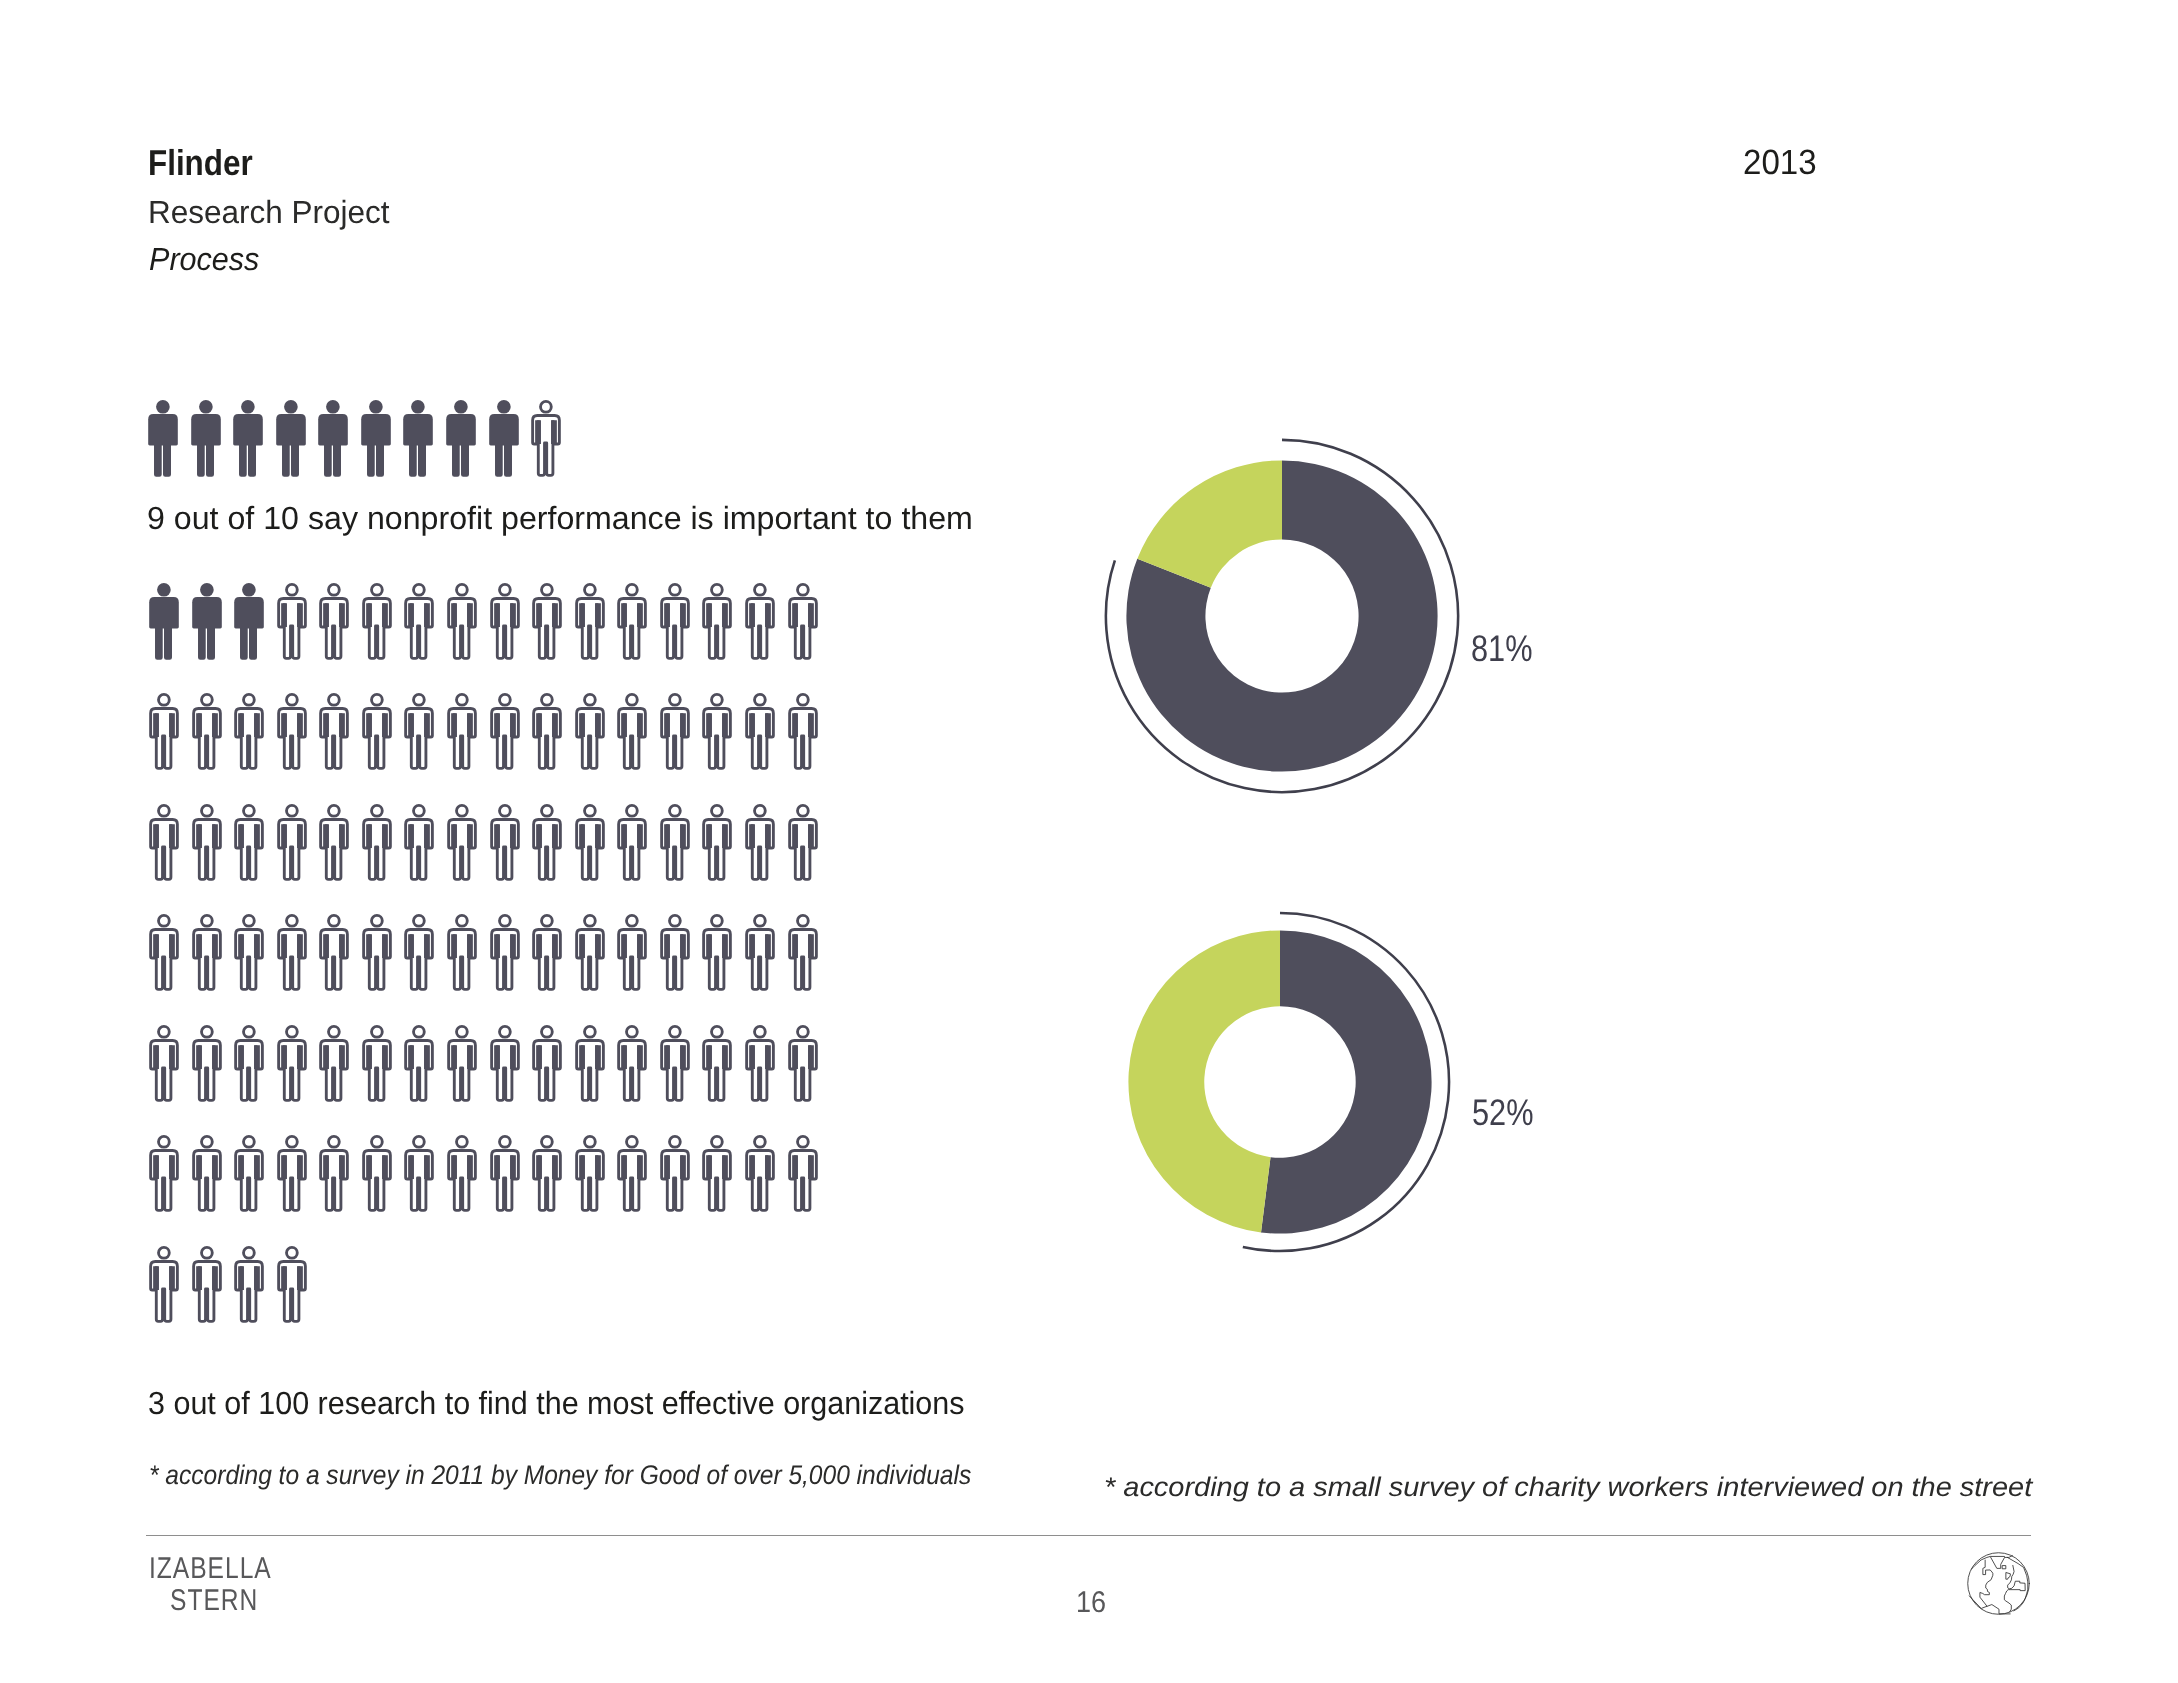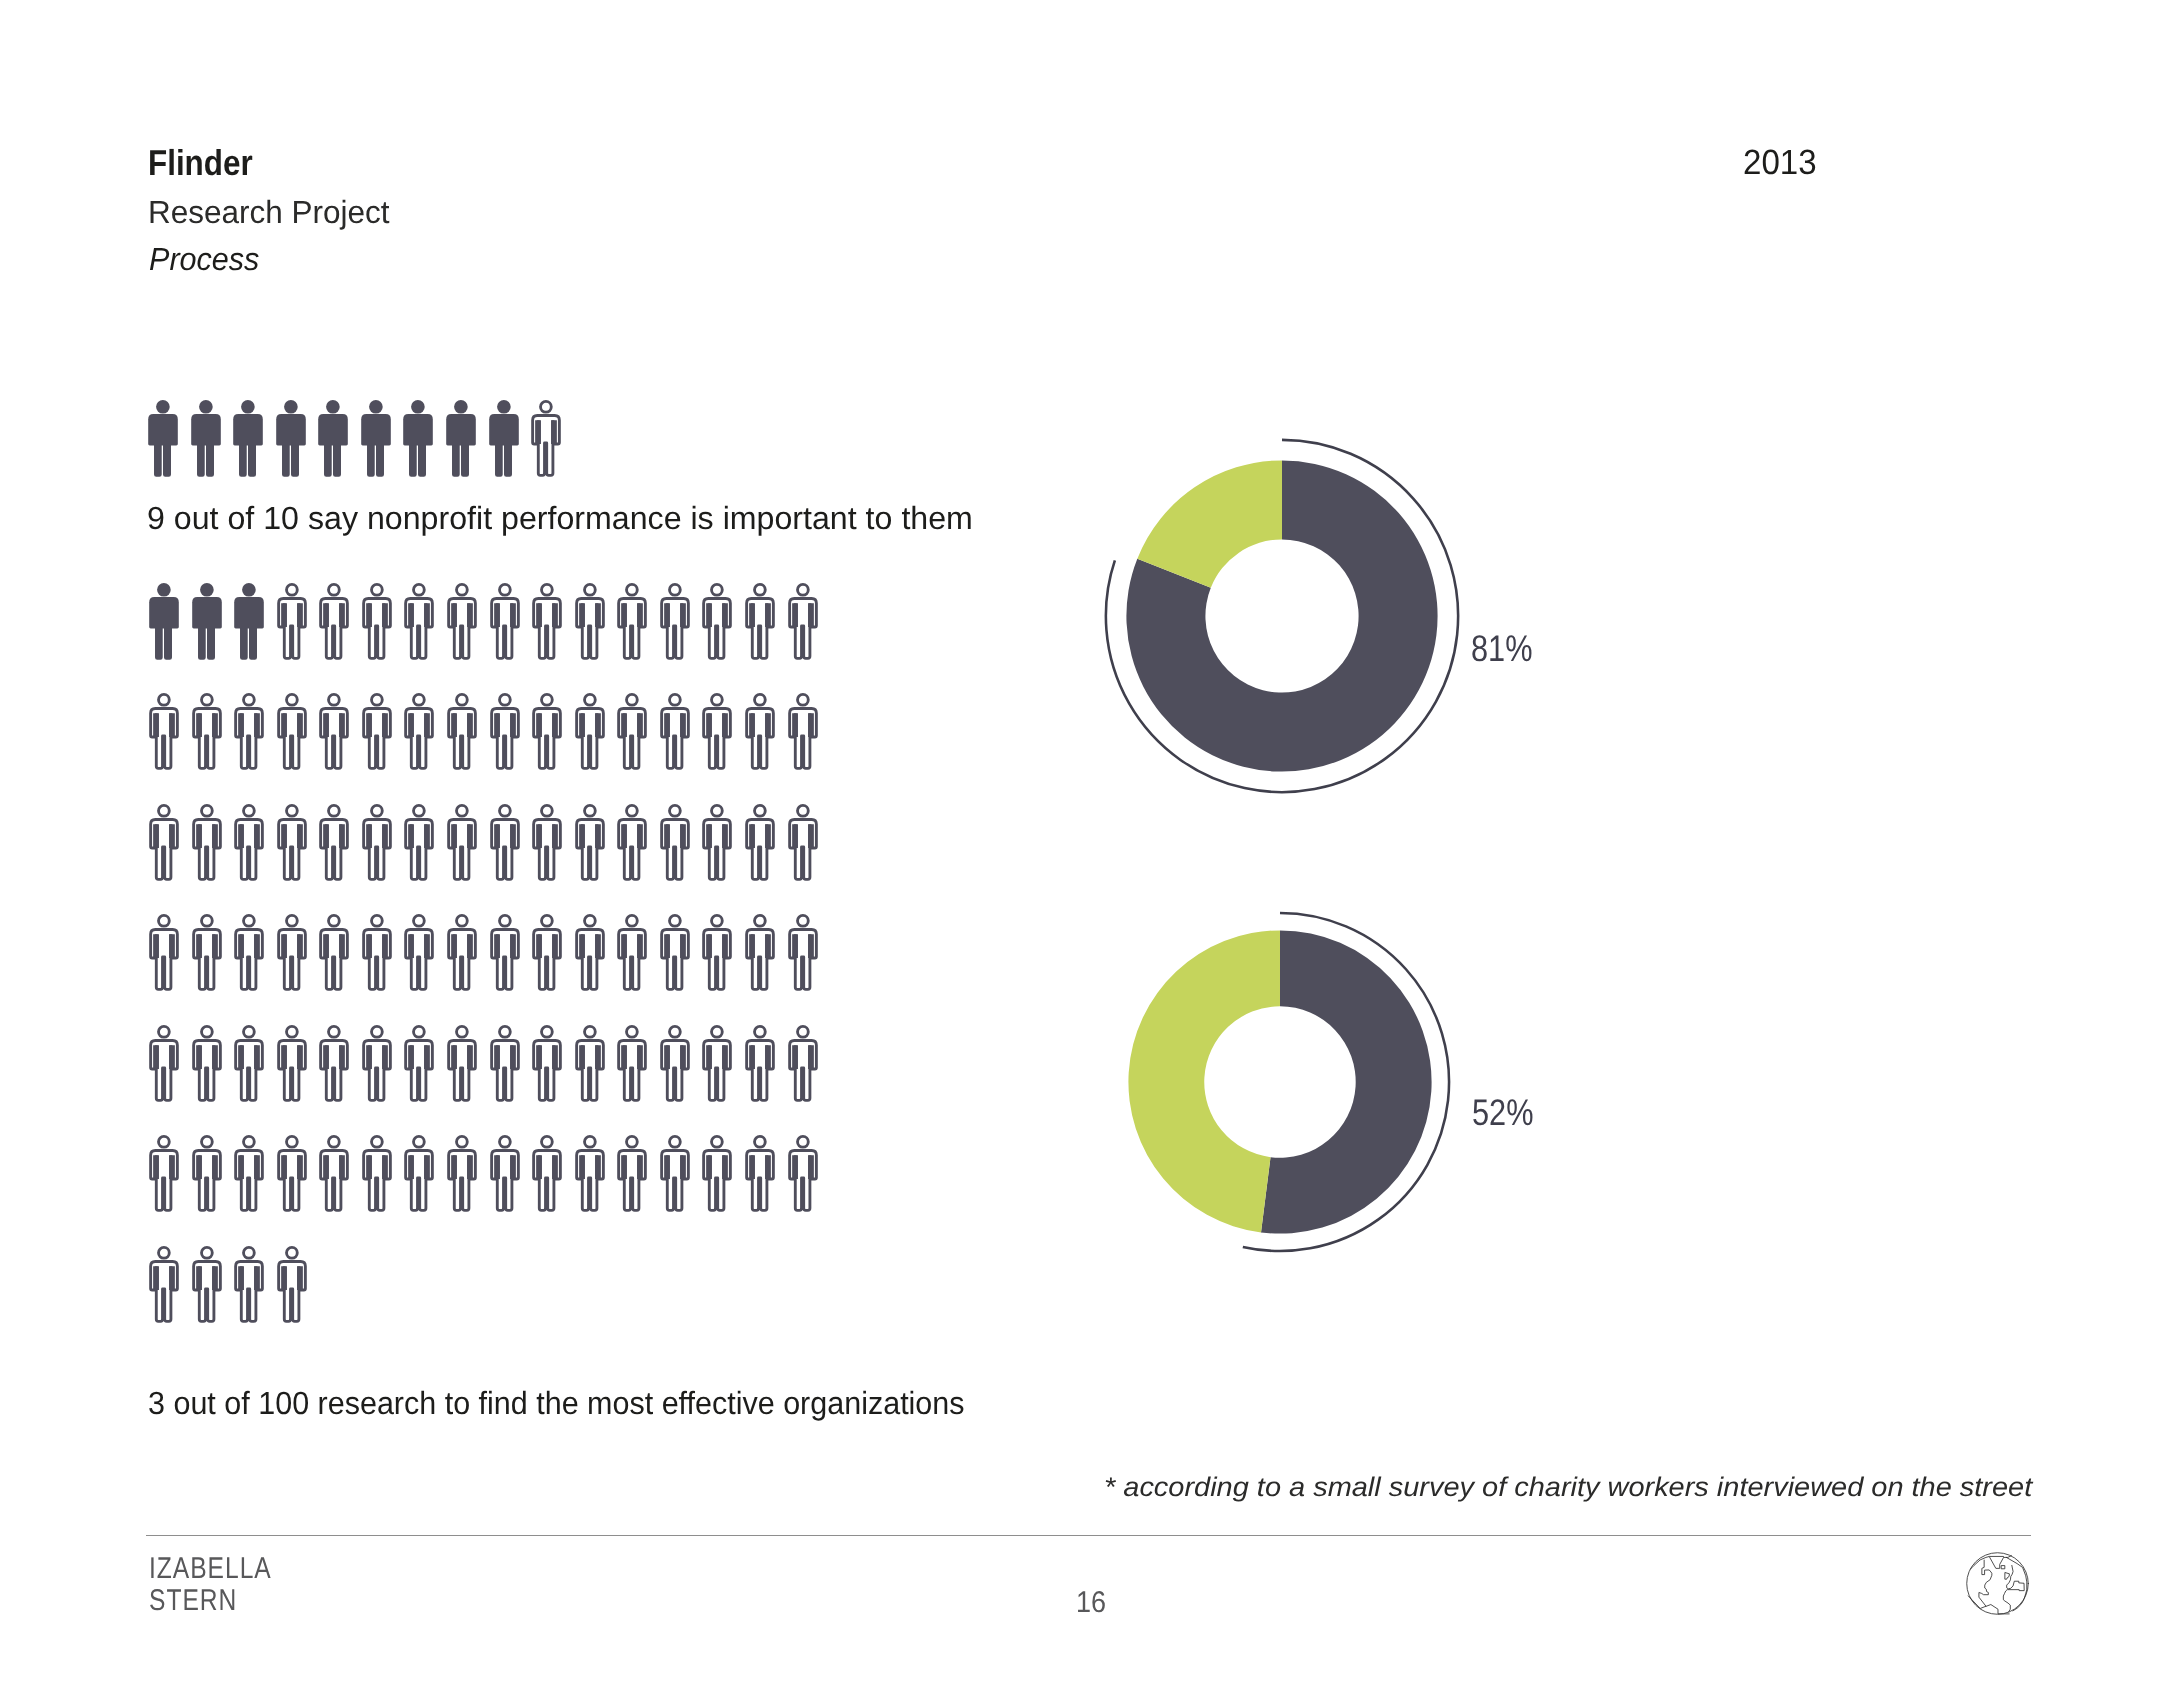--- a/index.html
+++ b/index.html
@@ -1,20 +1,20 @@
 <!DOCTYPE html>
 <html><head>
 <meta charset="utf-8">
 <style>
   html,body{margin:0;padding:0;}
   body{width:2178px;height:1683px;background:#ffffff;transform:translateZ(0);
        font-family:"Liberation Sans",sans-serif;color:#1d1d1b;
        overflow:hidden;position:relative;
        -webkit-font-smoothing:antialiased;text-rendering:geometricPrecision;}
-  .slide{position:absolute;left:0;top:0;width:2178px;height:1683px;}
+  .slide{position:absolute;left:0;top:0;width:2178px;height:1683px;text-align:center;}
   .abs{position:absolute;white-space:nowrap;}
   .sx{display:inline-block;transform-origin:left top;}
 
   
   #hdr-title{left:148px;top:142px;font-size:36px;font-weight:bold;color:#1d1d1b;}
   #hdr-title .sx{transform:scaleX(0.872);}
   #hdr-sub{left:148px;top:194px;font-size:32px;font-weight:400;color:#2b2b2a;}
   #hdr-sub .sx{transform:scaleX(0.984);}
   #hdr-sec{left:149px;top:241px;font-size:32px;font-style:italic;color:#1d1d1b;}
   #hdr-sec .sx{transform:scaleX(0.955);}
@@ -828,20 +828,21 @@
       </svg></div>
   <div class="abs pct" id="pct1"><span class="sx">81%</span></div>
 
   <div class="donutwrap" id="donut2" style="left: 1097px; top: 899px;"><svg width="366" height="366" viewBox="0 0 370 370" xmlns="http://www.w3.org/2000/svg">
         <path d="M 185.00,31.75 A 153.25,153.25 0 1 1 165.79,337.04 L 175.41,260.95 A 76.55,76.55 0 1 0 185.00,108.45 Z" fill="#4f4e5c"></path>
         <path d="M 165.79,337.04 A 153.25,153.25 0 0 1 185.00,31.75 L 185.00,108.45 A 76.55,76.55 0 0 0 175.41,260.95 Z" fill="#c5d45c"></path>
         <path d="M 185.00,14.10 A 170.9,170.9 0 1 1 147.43,351.72" fill="none" stroke="#3f3f4c" stroke-width="2.6"></path>
       </svg></div>
   <div class="abs pct" id="pct2"><span class="sx">52%</span></div>
 
+  <div class="abs" id="fn-left"><span class="sx">* according to a survey in 2011 by Money for Good of over 5,000 individuals</span></div>
   <div class="abs" id="fn-right"><span class="sx">* according to a small survey of charity workers interviewed on the street</span></div>
 
   <div id="rule"></div>
   <div class="abs" id="brand"><span class="sx">IZABELLA</span><br><span class="sx">STERN</span></div>
   <div class="abs" id="pageno"><span class="sx">16</span></div>
   <div id="logo"><svg width="63" height="65" viewBox="-1.2 -1.2 102.4 102.4" xmlns="http://www.w3.org/2000/svg">
         <g fill="none" stroke="#2b2b2b" stroke-width="1.35" stroke-linejoin="round" stroke-linecap="round">
           <circle cx="50" cy="50" r="50"></circle>
           <path d="M6.0,26.5 L11.5,20.9 L21.5,11.9 L23.0,11.1 L31.2,7.6 L36.9,6.0 L59.8,6.0 L59.8,7.6 L66.9,7.6 L72.5,4.6"></path>
           <path d="M36.9,6.7 L47.3,25.4 L53.6,25.4 L53.6,19.0 L59.4,8.5"></path>

